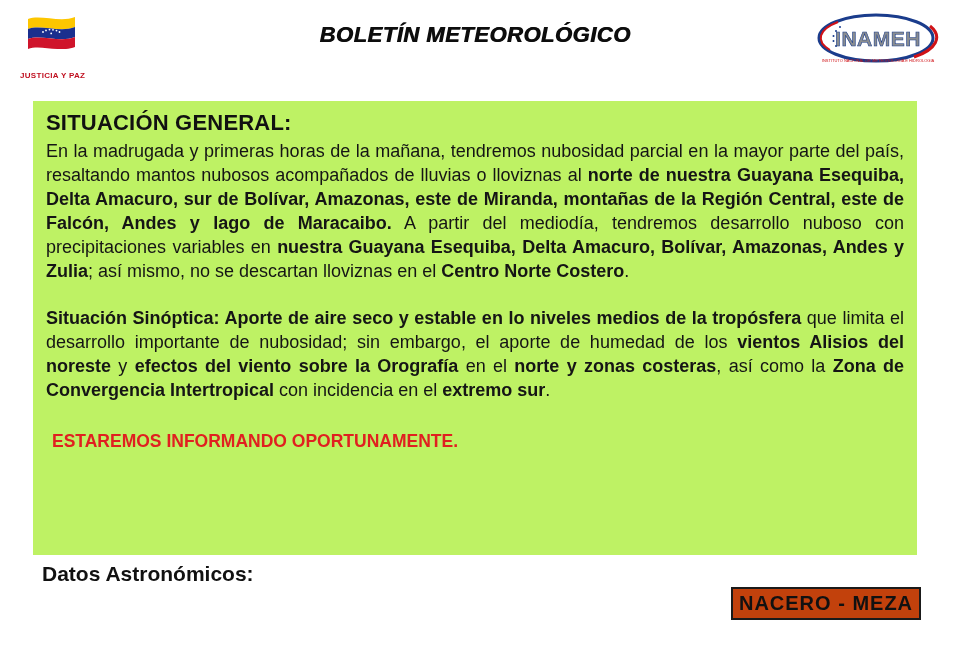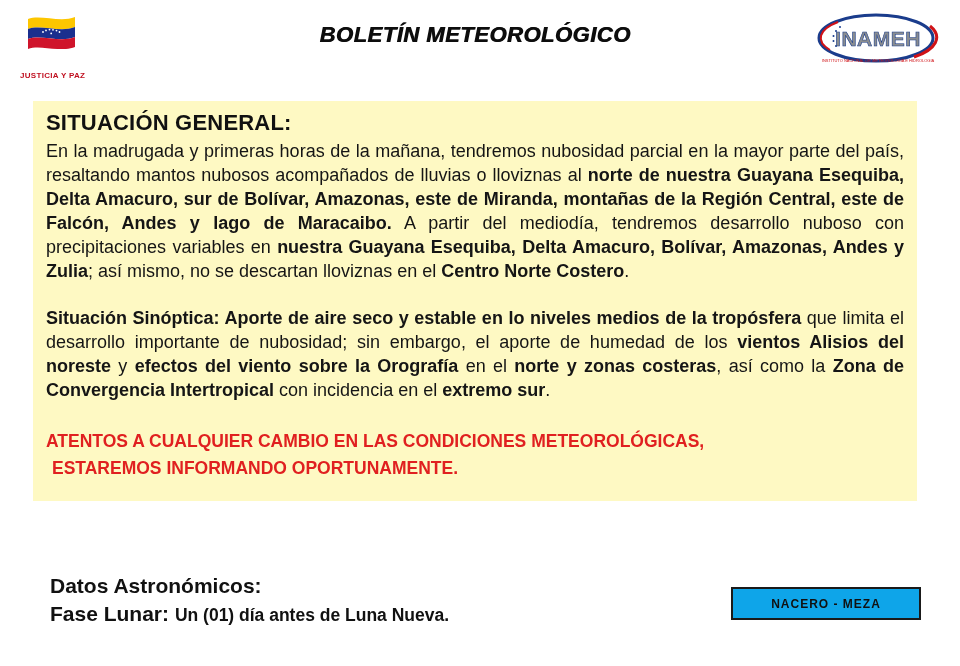--- a/index.html
+++ b/index.html
@@ -14,39 +14,39 @@
   .cuad-wrap { position:absolute; left:84px; top:14px; width:110px; height:56px; }
   .cuad-text { position:absolute; left:22px; top:12px; width:86px; line-height:1; }
   .cuad-text .gm { font-size:10px; color:#56b4e4; }
   .cuad-text .cp { font-size:10.5px; font-weight:bold; color:#1b4da0; white-space:nowrap; }
   .title-block { position:absolute; left:230px; top:22px; width:490px; text-align:center; font-style:italic; font-weight:bold; color:#0d0d0d; }
   .title-main { font-size:22px; letter-spacing:.5px; text-shadow:.7px 0 0 #0d0d0d; white-space:nowrap; }
   .title-date { font-size:20px; margin-top:7px; text-shadow:.4px 0 0 #0d0d0d; white-space:nowrap; }
   .inameh-wrap { position:absolute; left:816px; top:12px; width:124px; height:58px; }
   
   .panel {
-    position:absolute; left:33px; top:101px; width:884px; height:400px;
-    background:#fef9c3; padding:9px 13px 0 13px;
+    position:absolute; left:33px; top:101px; width:884px; height:454px;
+    background:#bef264; padding:9px 13px 0 13px;
   }
   .panel h3 { font-size:22px; font-weight:bold; color:#111; margin-bottom:3px; letter-spacing:.2px; }
   .body-text { font-size:18px; line-height:24px; text-align:justify; color:#151515; }
   .body-text .b { font-weight:bold; }
   .para2 { margin-top:23px; }
   .alert { margin-top:26px; font-size:17.5px; line-height:27px; font-weight:bold; color:#e02020; }
   .alert-line2 { display:block; padding-left:6px; }
   
-  .astro { position:absolute; left:42px; top:572px; color:#111;margin-left:8px; }
+  .astro { position:absolute; left:42px; top:560px; color:#111; }
   .astro-row { font-size:21px; font-weight:bold; line-height:28px; white-space:nowrap; }
   .astro-row .small-val { font-size:17.5px; }
   
   .signature {
     position:absolute; left:731px; top:587px; width:190px; height:33px;
-    background:#0ea5e9; border:2px solid #1a1a1a;
+    background:#c2410c; border:2px solid #1a1a1a;
     display:flex; align-items:center; justify-content:center;
-    font-size:12px; font-weight:bold; color:#111; letter-spacing:1px; white-space:nowrap;
+    font-size:20px; font-weight:bold; color:#111; letter-spacing:1px; white-space:nowrap;
   }
 </style>
 </head>
 <body>
 
 <div class="page">
 
   <div class="flag-wrap">
     <svg width="50" height="34" viewBox="0 0 50 34">
       <path d="M2,4 C14,-1 34,8 49,2 L49,12 C34,18 14,9 2,14 Z" fill="#fdc600"></path>
@@ -88,25 +88,23 @@
   </div>
 
   <div class="panel">
     <h3>SITUACIÓN GENERAL:</h3>
 
     <p class="body-text"><span>En la madrugada y primeras horas de la mañana, tendremos nubosidad parcial en la mayor parte del país, resaltando mantos nubosos acompañados de lluvias o lloviznas al </span><span class="b">norte de nuestra Guayana Esequiba, Delta Amacuro, sur de Bolívar, Amazonas, este de Miranda, montañas de la Región Central, este de Falcón, Andes y lago de Maracaibo.</span><span> A partir del mediodía, tendremos desarrollo nuboso con precipitaciones variables en </span><span class="b">nuestra Guayana Esequiba, Delta Amacuro, Bolívar, Amazonas, Andes y Zulia</span><span>; así mismo, no se descartan lloviznas en el </span><span class="b">Centro Norte Costero</span><span>.</span></p>
 
     <p class="body-text para2"><span class="b">Situación Sinóptica: Aporte de aire seco y estable en lo niveles medios de la tropósfera</span><span> que limita el desarrollo importante de nubosidad; sin embargo, el aporte de humedad de los </span><span class="b">vientos Alisios del noreste</span><span> y </span><span class="b">efectos del viento sobre la Orografía</span><span> en el </span><span class="b">norte y zonas costeras</span><span>, así como la </span><span class="b">Zona de Convergencia Intertropical</span><span> con incidencia en el </span><span class="b">extremo sur</span><span>.</span></p>
 
     <p class="alert">
-      <span>ATENTOS A CUALQUIER CAMBIO EN LAS CONDICIONES METEOROLÓGICAS,</span>
       <span class="alert-line2">ESTAREMOS INFORMANDO OPORTUNAMENTE.</span>
     </p>
   </div>
 
   <div class="astro">
     <div class="astro-row">Datos Astronómicos:</div>
-    <div class="astro-row"><span>Fase Lunar:</span> <span class="small-val">Un (01) día antes de Luna Nueva.</span></div>
   </div>
 
   <div class="signature">NACERO - MEZA</div>
 
 </div>
 
 </body></html>

